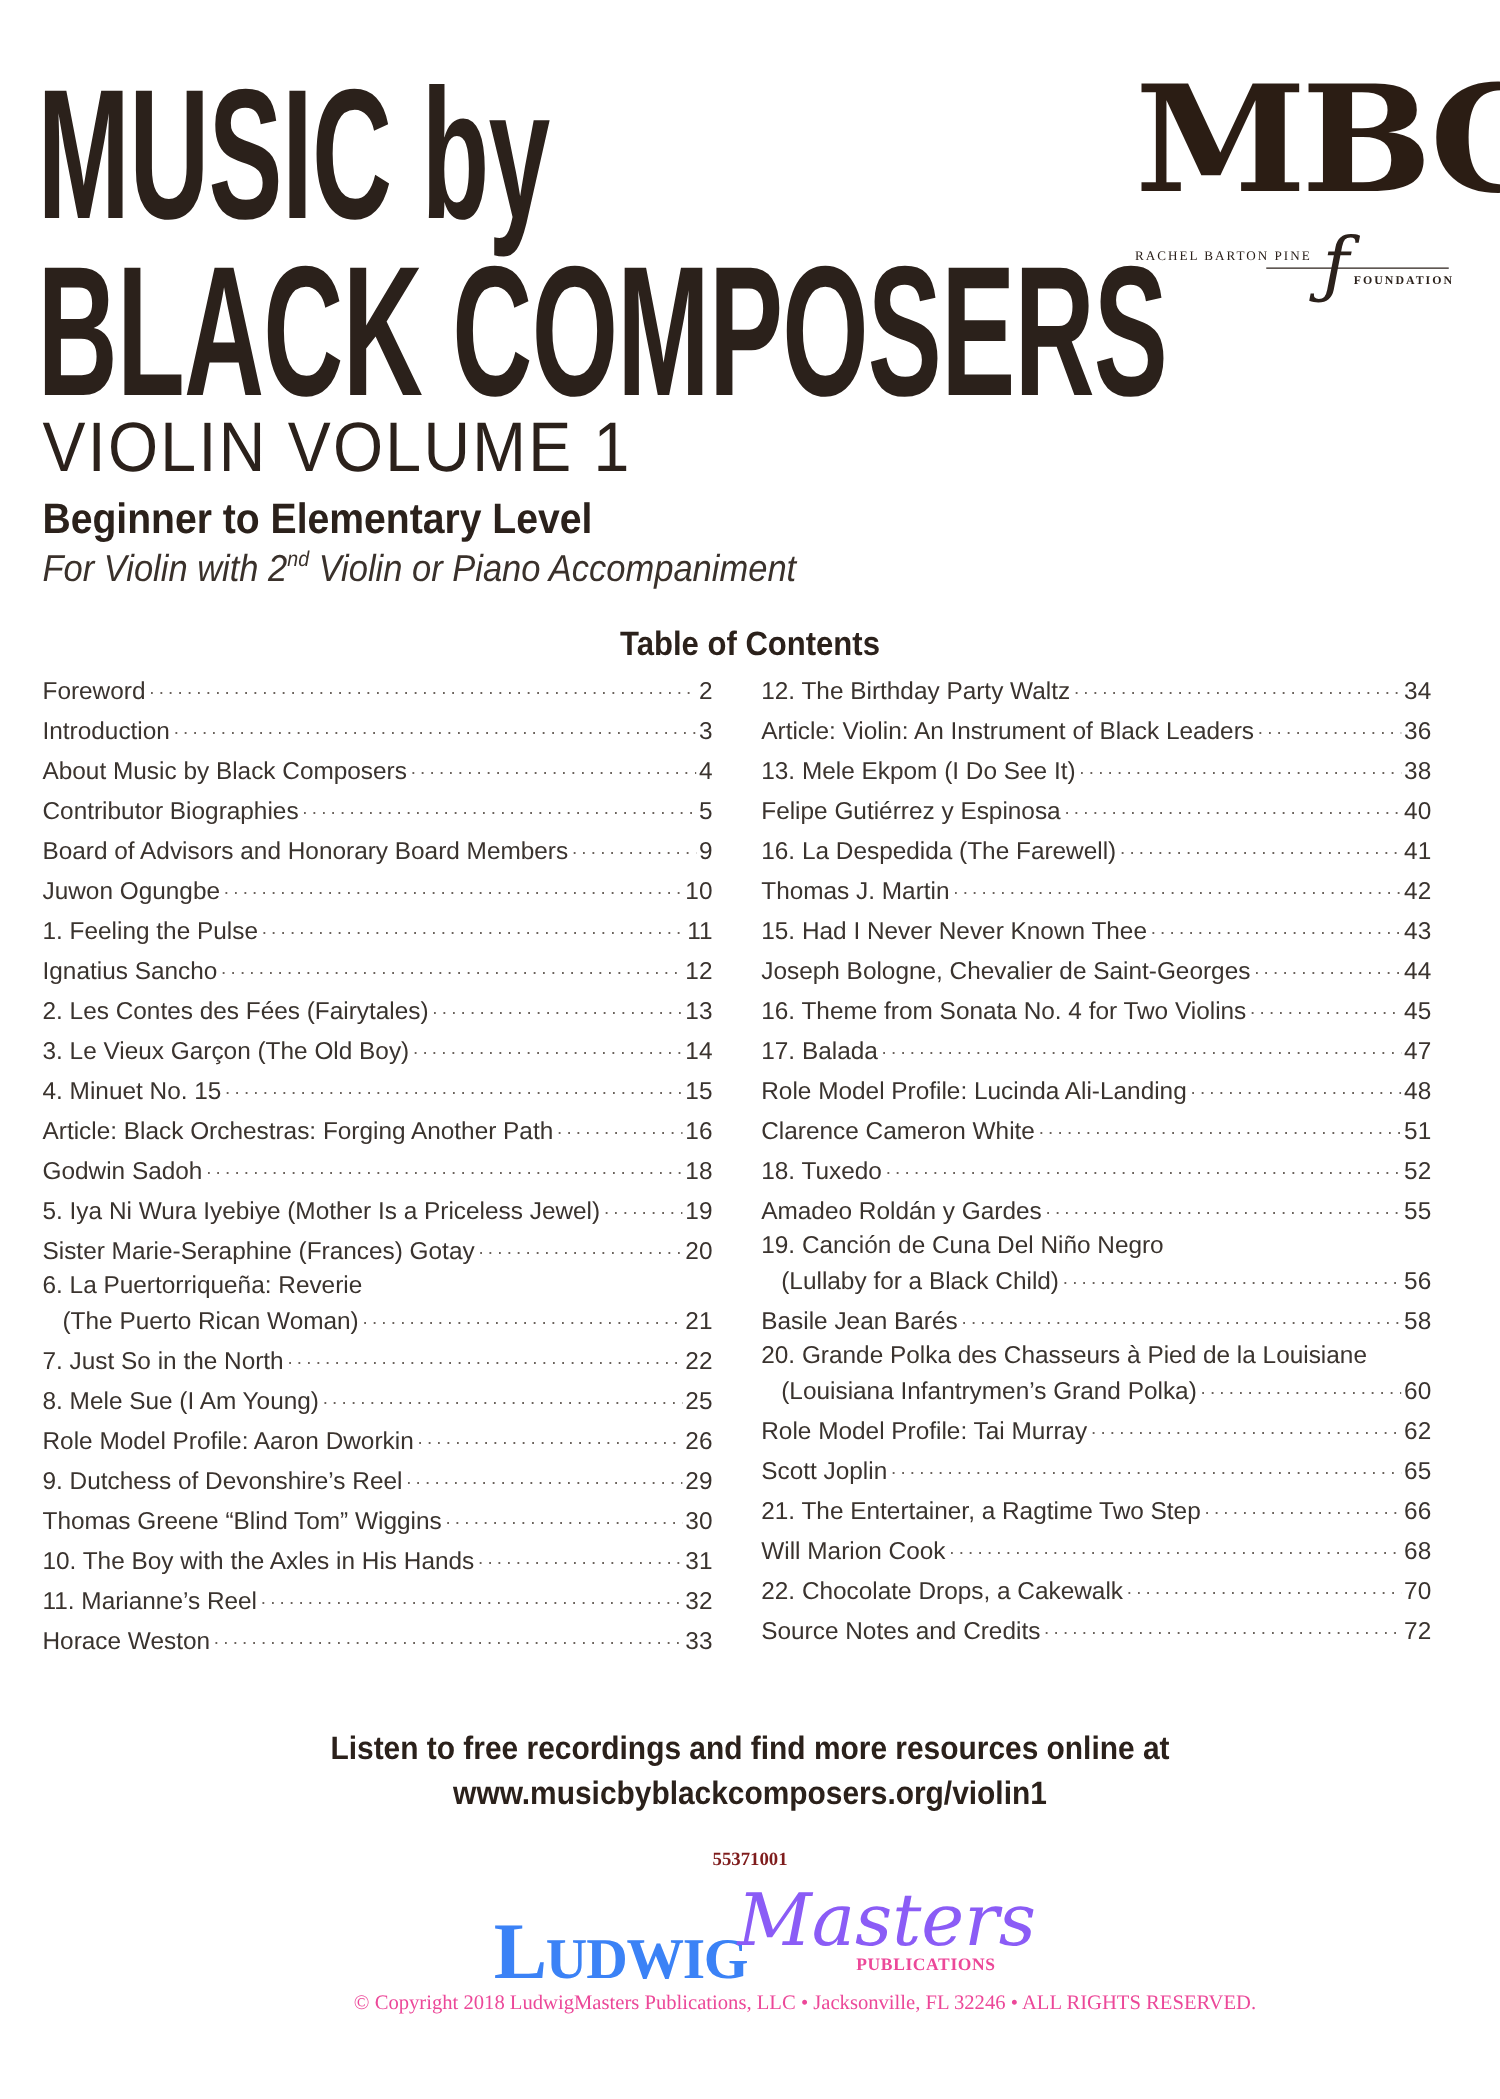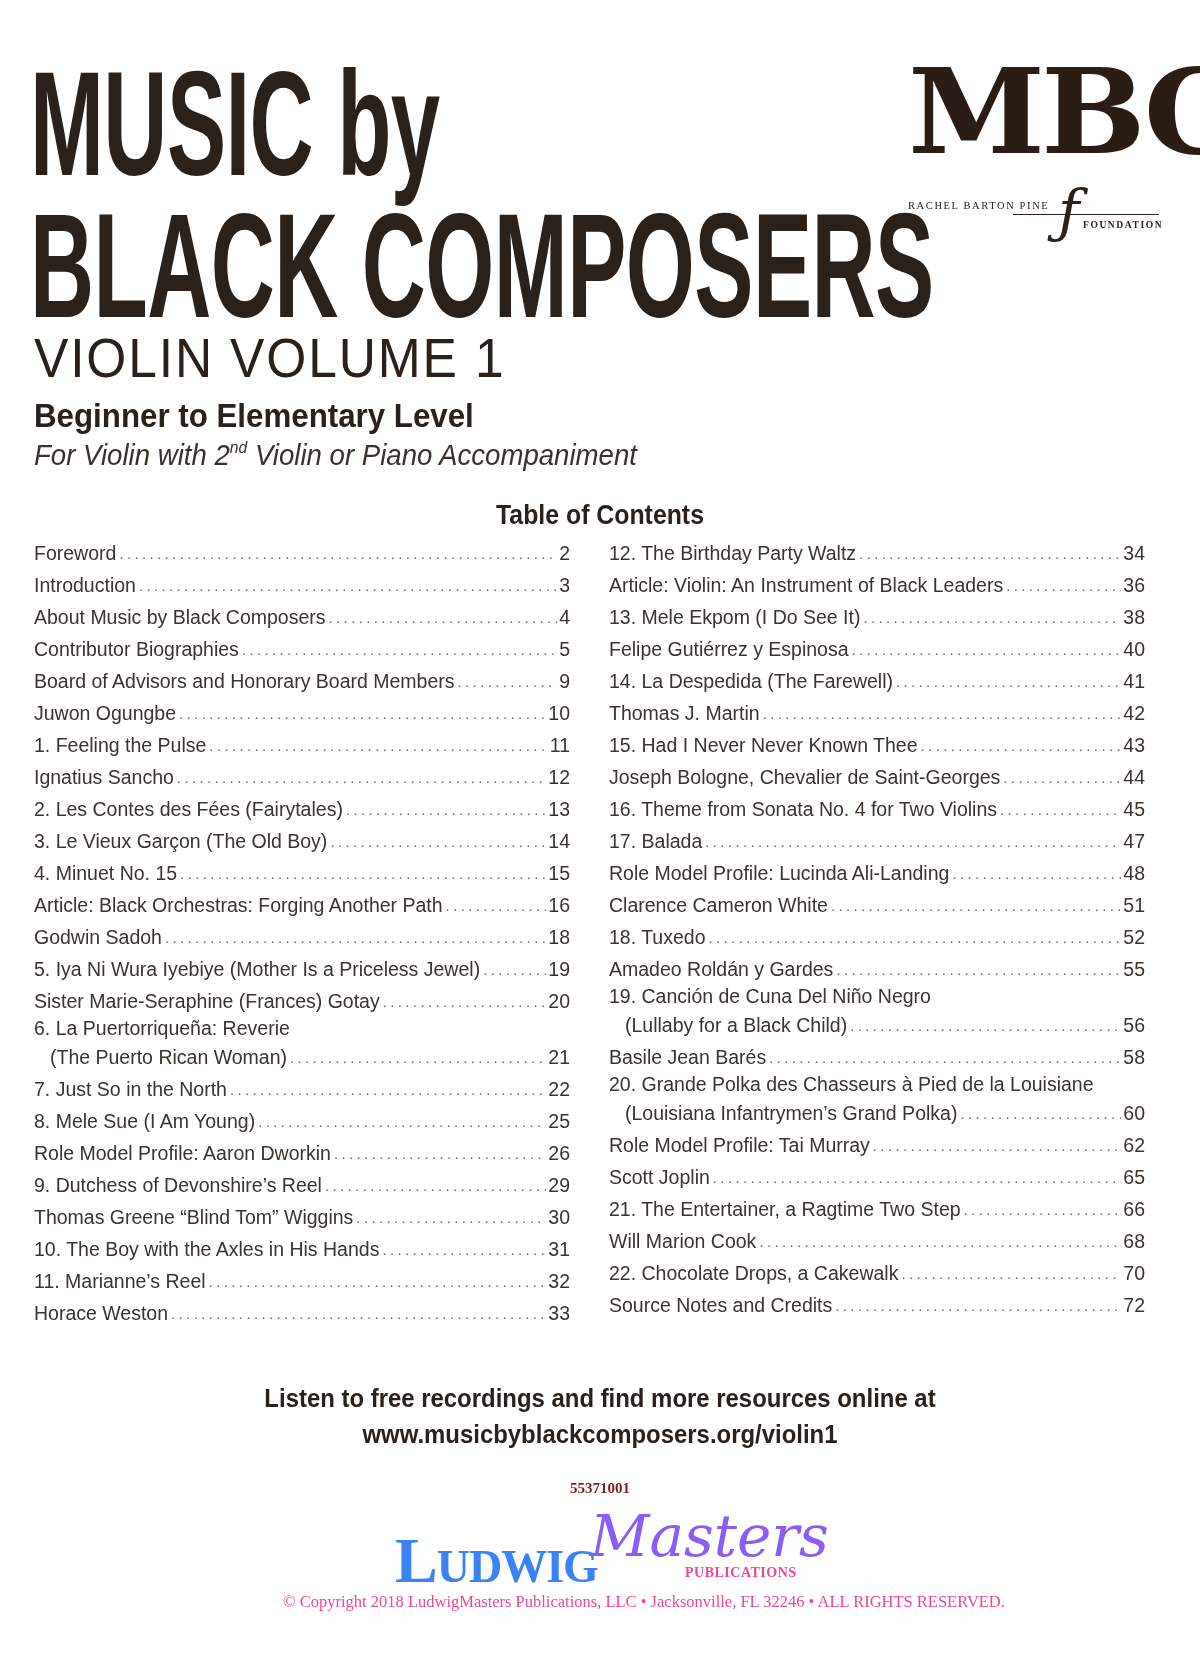--- a/index.html
+++ b/index.html
@@ -21,21 +21,21 @@
   .rbp-found { position: absolute; left: 175px; top: 158px; font-family: "Liberation Serif", serif; font-size: 9.5px; letter-spacing: 1.6px; font-weight: bold; color: #2b211b; white-space: nowrap; }
 
   #toc-title { position: absolute; left: 0; width: 1200px; top: 500px; text-align: center; font-size: 27px; font-weight: bold; color: #2b211b; transform: scaleX(0.92); }
 
   .toc-col { position: absolute; top: 537px; }
   #col-left { left: 34px; width: 536px; }
   #col-right { left: 609px; width: 536px; }
   .toc-row { position: relative; height: 32px; font-size: 19.5px; color: #3a332e; }
   .toc-row.two { height: 56px; }
   .toc-row .line1 { position: absolute; left: 0; top: 0; white-space: nowrap; }
-  .toc-row .last { position: absolute; left: 0; right: 0; bottom: 4px; display: flex; align-items: center; white-space: nowrap; }
+  .toc-row .last { position: absolute; left: 0; right: 0; bottom: 4px; display: flex; align-items: flex-start; white-space: nowrap; }
   .toc-row .last.indent { left: 16px; }
   .toc-row .lbl { flex: 0 0 auto; padding-right: 3px; }
   .toc-row .dots { flex: 1 1 auto; overflow: hidden; color: #6a625c; letter-spacing: 4.6px; font-size: 15px; }
   .toc-row .dots::before { content: ". . . . . . . . . . . . . . . . . . . . . . . . . . . . . . . . . . . . . . . . . . . . . . . . . . . . . . . . . . . . . . . . . . . . . . . . . . ."; letter-spacing: -1.4px; word-spacing: 2px; }
   .toc-row .pg { flex: 0 0 auto; padding-left: 2px; }
 
   #resources { position: absolute; left: 0; width: 1200px; top: 1380px; text-align: center; font-size: 26px; line-height: 36px; font-weight: bold; color: #2b211b; transform: scaleX(0.92); }
   #catalog { position: absolute; left: 0; width: 1200px; top: 1480px; text-align: center; font-family: "Liberation Serif", serif; font-weight: bold; font-size: 15px; color: #7f1d1d; }
   #lm-logo { position: absolute; left: 385px; top: 1505px; width: 440px; height: 80px; }
   .lm-ludwig { position: absolute; left: 10px; top: 24px; font-family: Liberation Serif, serif; font-size: 64px; line-height: 64px; color: #3b82f6; font-weight: bold; letter-spacing: -1px; white-space: nowrap; }
@@ -258,21 +258,21 @@
     </div>
     <div class="toc-row">
       <div class="last">
         <span class="lbl">Felipe Gutiérrez y Espinosa</span>
         <span class="dots"></span>
         <span class="pg">40</span>
       </div>
     </div>
     <div class="toc-row">
       <div class="last">
-        <span class="lbl">14. La Despedida (The Farewell)</span>
+        <span class="lbl">16. La Despedida (The Farewell)</span>
         <span class="dots"></span>
         <span class="pg">41</span>
       </div>
     </div>
     <div class="toc-row">
       <div class="last">
         <span class="lbl">Thomas J. Martin</span>
         <span class="dots"></span>
         <span class="pg">42</span>
       </div>

